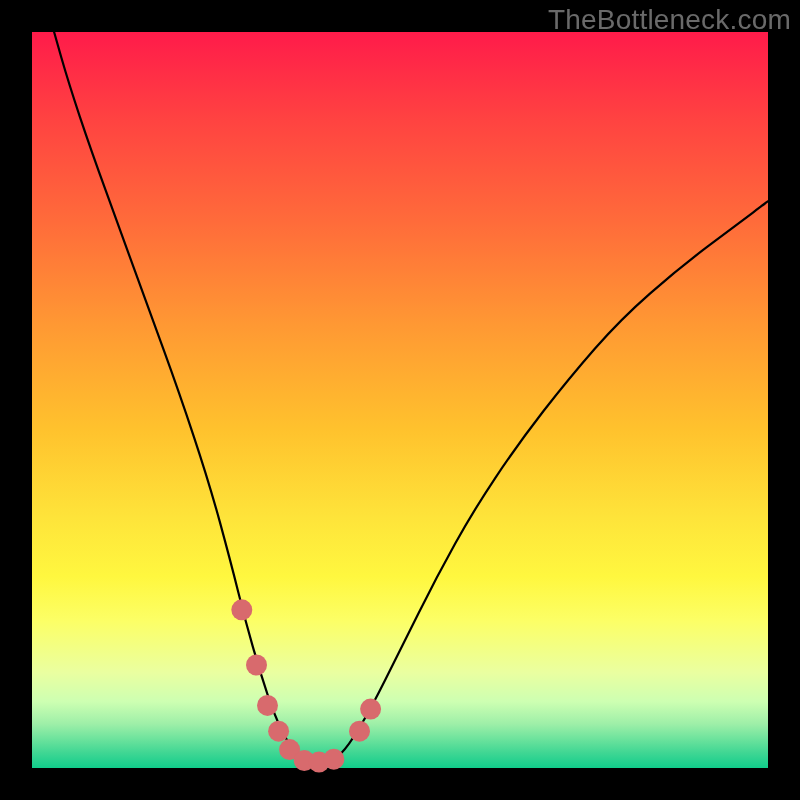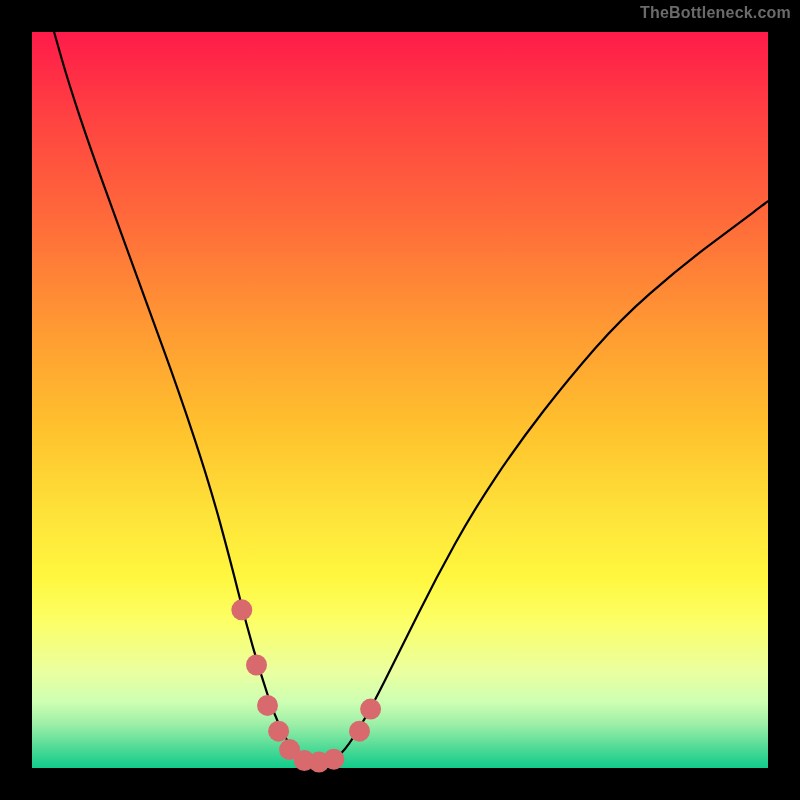--- a/index.html
+++ b/index.html
@@ -46,23 +46,23 @@
       #6ee39d 96%,
       #3ed693 98%,
       #11cd8b 100%
     );
   }
   .watermark {
     position: absolute;
     top: 4px;
     right: 9px;
     color: #6a6a6a;
-    font-size: 16px;
+    font-size: 28px;
     letter-spacing: 0.2px;
-    font-weight: 700;
+    font-weight: 400;
     user-select: none;
   }
   svg.curve {
     position: absolute;
     inset: 0;
     width: 736px;
     height: 736px;
     overflow: visible;
   }
 </style>

